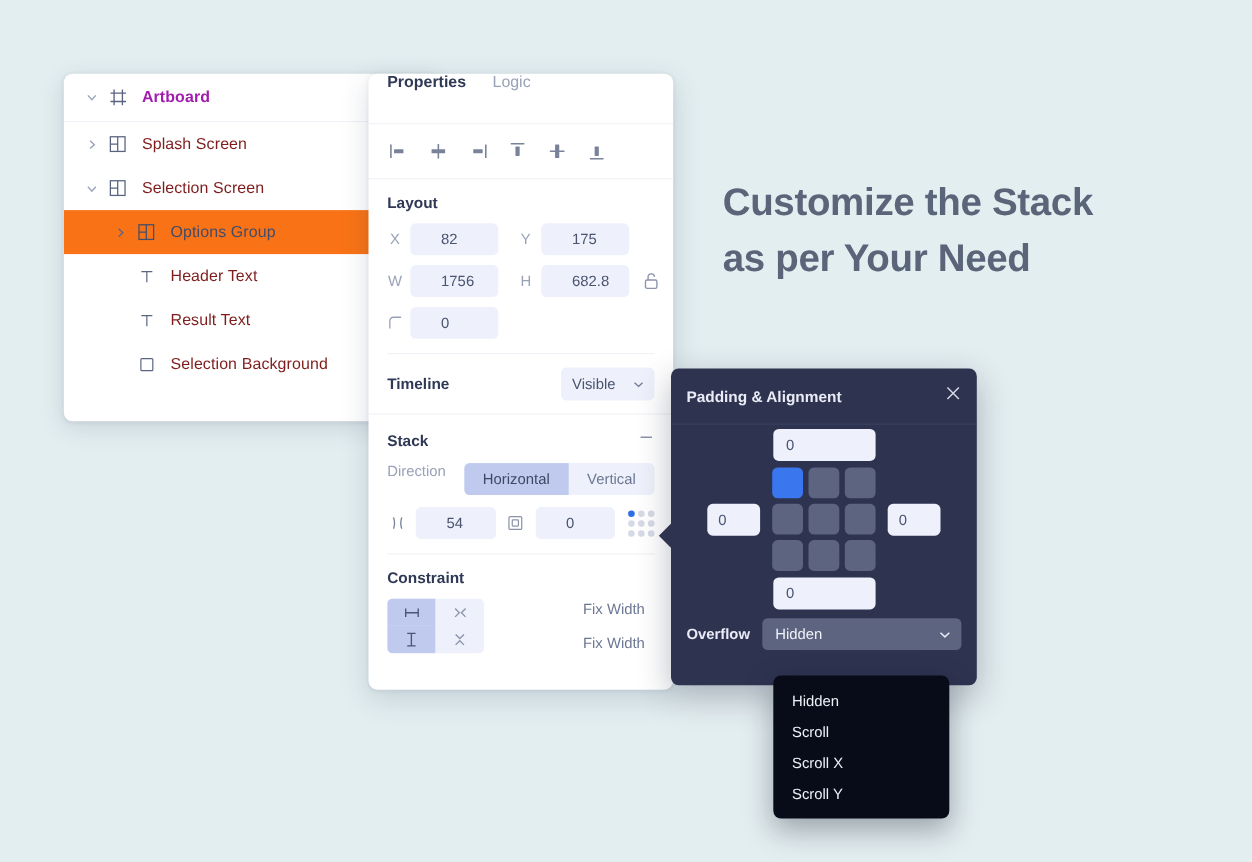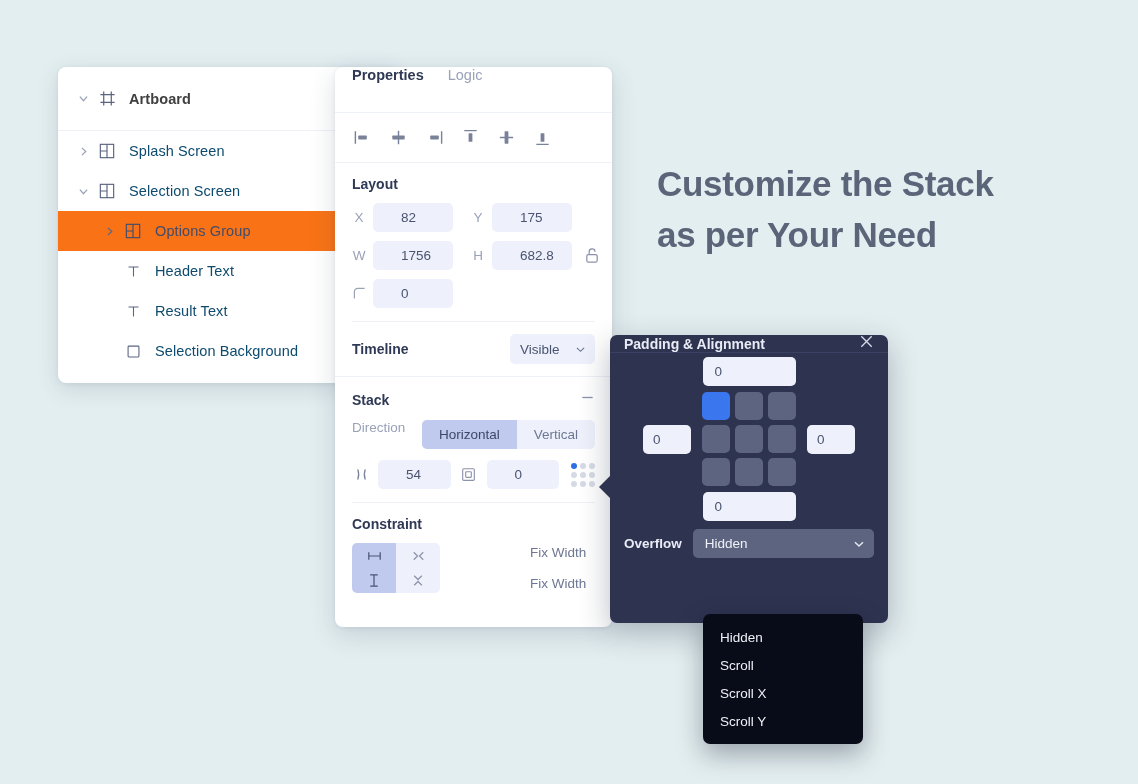--- a/index.html
+++ b/index.html
@@ -29,27 +29,27 @@
     box-shadow: 0 6px 22px rgba(40,55,90,0.14), 0 1px 4px rgba(40,55,90,0.08);
     overflow: hidden;
   }
 
   .tree-row {
     display: flex;
     align-items: center;
     height: 40px;
     padding-left: 14px;
     font-size: 14.5px;
-    color: #0c4a6e;
+    color: #7f1d1d;
     letter-spacing: .1px;
   }
   .tree-row.head {
-    height: 64px;
+    height: 44px;
     font-weight: bold;
-    color: #404040;
+    color: #a21caf;
     border-bottom: 1px solid #eef1f6;
   }
   .tree-row.selected {
     background: #f97316;
     color: #414c6b;
   }
   .tree-row .caret {
     width: 22px;
     flex: 0 0 22px;
     display: flex;
@@ -251,21 +251,21 @@
   #padding-panel .pointer {
     position: absolute;
     left: -11px;
     top: 140px;
     width: 0; height: 0;
     border-top: 12px solid transparent;
     border-bottom: 12px solid transparent;
     border-right: 12px solid #2e3350;
   }
   .dp-head {
-    height: 18px;
+    height: 51px;
     display: flex;
     align-items: center;
     justify-content: space-between;
     padding: 0 13px 0 14px;
     border-bottom: 1px solid #3b4163;
   }
   .dp-title { font-size: 14px; font-weight: bold; color: #e9ecf6; }
 
   .pad-area {
     position: relative;

